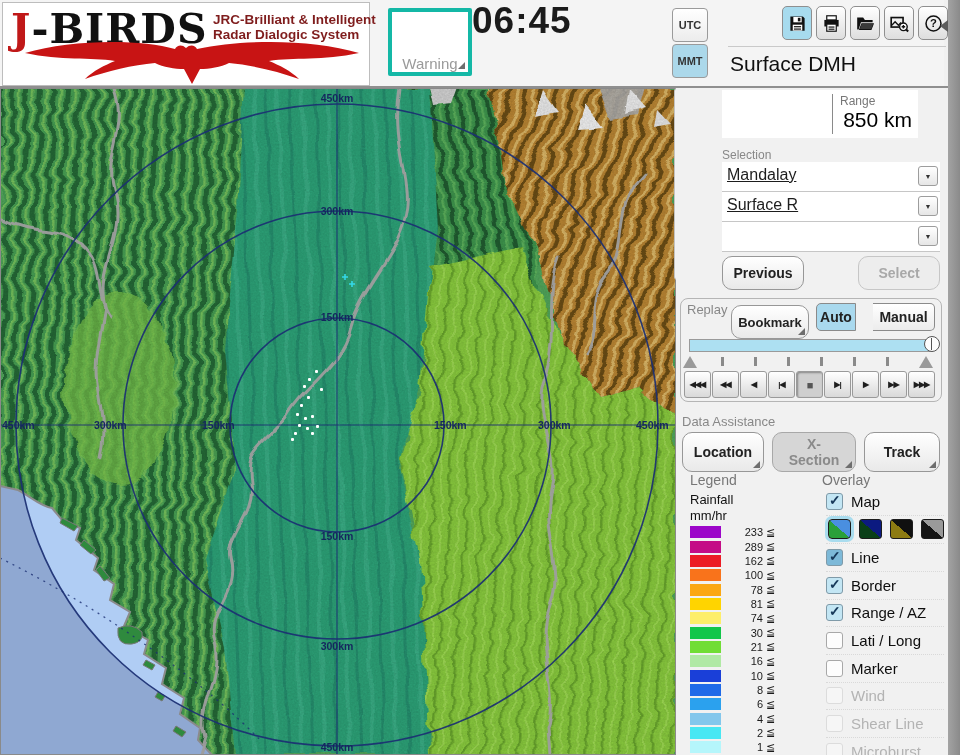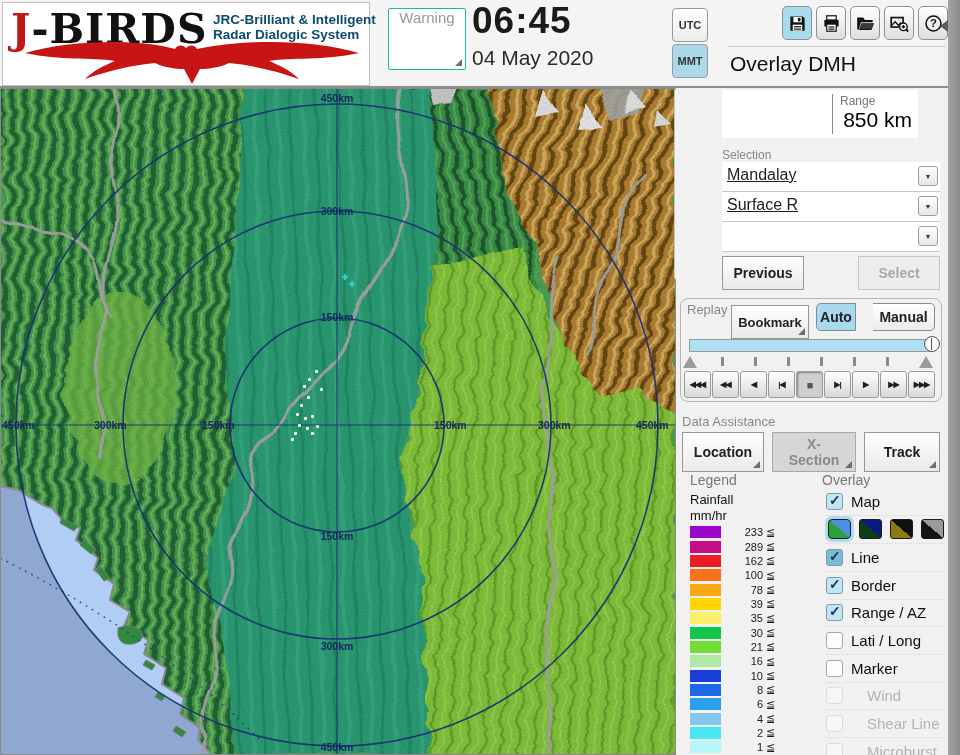--- a/index.html
+++ b/index.html
@@ -6,23 +6,23 @@
   body{
     position:relative;width:960px;height:755px;overflow:hidden;
     background:#f1f1f1;font-family:"Liberation Sans",sans-serif;
     -webkit-font-smoothing:antialiased;
   }
   
   .header{position:absolute;left:0;top:0;width:944px;height:88px;background:#f4f4f4;}
   .logo-box{position:absolute;left:2px;top:2px;width:366px;height:82px;background:#fff;border:1px solid #bdbdbd;}
   .logo-title{position:absolute;left:8px;top:2px;font-family:"DejaVu Serif","Liberation Serif",serif;font-weight:bold;font-size:41px;letter-spacing:1px;color:#111;}
   .logo-title .j{color:#c01818;}
-  .logo-tag{position:absolute;left:210px;top:9px;color:#0c4a6e;font-weight:bold;font-size:13.5px;line-height:15px;white-space:nowrap;}
+  .logo-tag{position:absolute;left:210px;top:9px;color:#7f1d1d;font-weight:bold;font-size:13.5px;line-height:15px;white-space:nowrap;}
   .eagle{position:absolute;left:4px;top:38px;}
-  .warning-btn{position:absolute;left:388px;top:8px;width:76px;height:60px;background:#fff;border:1px solid #14b8a6;border-radius:2px;color:#9a9a9a;font-size:15px;display:flex;align-items:flex-start;justify-content:center;}
+  .warning-btn{position:absolute;left:388px;top:8px;width:76px;height:60px;background:#fff;border:4px solid #14b8a6;border-radius:2px;color:#9a9a9a;font-size:15px;display:flex;align-items:flex-end;justify-content:center;}
   .clock-time{position:absolute;left:472px;top:0px;font-size:37px;font-weight:bold;color:#1b1b1b;letter-spacing:1px;}
   .clock-date{position:absolute;left:472px;top:46px;font-size:21px;color:#2a2a2a;}
   .tz-btn{position:absolute;left:672px;width:36px;height:34px;border:1px solid #9a9a9a;border-radius:4px;font-size:11px;font-weight:bold;color:#333;display:flex;align-items:center;justify-content:center;background:linear-gradient(#ffffff,#ececec);}
   .tz-utc{top:8px;}
   .tz-mmt{top:44px;background:#abd8ea;}
   .toolbar{position:absolute;left:782px;top:6px;display:flex;gap:4px;}
   .tool-btn{width:30px;height:34px;border:1px solid #8f8f8f;border-radius:5px;background:linear-gradient(#ffffff,#dedede);display:flex;align-items:center;justify-content:center;padding:0;}
   .tool-btn.active{background:#a7dbee;}
   .tool-btn svg{width:19px;height:19px;display:block;}
   .collapse-arrow{position:absolute;left:940px;top:20px;width:0;height:0;border-top:6px solid transparent;border-bottom:6px solid transparent;border-right:8px solid #5c5c5c;}
@@ -43,21 +43,21 @@
   .panel{position:absolute;left:676px;top:88px;width:272px;height:667px;background:#f1f1f1;}
   .range-box{position:absolute;left:46px;top:2px;width:196px;height:48px;background:#fff;}
   .range-divider{position:absolute;left:110px;top:4px;width:1px;height:40px;background:#8a8a8a;}
   .range-label{position:absolute;left:118px;top:4px;font-size:12px;color:#777;}
   .range-value{position:absolute;right:6px;top:18px;font-size:21px;color:#000;}
   .selection-label{position:absolute;left:46px;top:60px;font-size:12px;color:#888;}
   .dropdowns{position:absolute;left:46px;top:74px;width:218px;}
   .dd-row{position:relative;height:29px;background:#fff;border-bottom:1px solid #c6c6c6;}
   .dd-value{position:absolute;left:5px;top:4px;font-size:16px;color:#1d1d1d;text-decoration:underline;}
   .dd-btn{position:absolute;right:2px;top:4px;width:20px;height:20px;border:1px solid #9d9d9d;border-radius:3px;background:linear-gradient(#fff,#e6e6e6);font-size:7px;color:#333;display:flex;align-items:center;justify-content:center;padding:0;}
-  .btn{border:1px solid #979797;border-radius:0;background:linear-gradient(#ffffff,#e9e9e9);font-size:14px;font-weight:bold;color:#222;display:flex;align-items:center;justify-content:center;position:absolute;padding:16px;}
+  .btn{border:1px solid #979797;border-radius:10px;background:linear-gradient(#ffffff,#e9e9e9);font-size:14px;font-weight:bold;color:#222;display:flex;align-items:center;justify-content:center;position:absolute;padding:16px;}
   .btn.disabled{background:#ededed;border-color:#c6c6c6;color:#a8a8a8;}
   .btn.gray{background:#d6d6d6;border-color:#a8a8a8;color:#8a8a8a;}
   .prev-btn{left:46px;top:168px;width:82px;height:26px;}
   .select-btn{left:182px;top:168px;width:82px;height:26px;}
   .corner::after{content:"";position:absolute;right:3px;bottom:3px;width:0;height:0;border-left:7px solid transparent;border-bottom:7px solid #6e6e6e;}
   
   .replay-box{position:absolute;left:4px;top:210px;width:260px;height:102px;border:1px solid #b5b5b5;border-radius:8px;}
   .replay-label{position:absolute;left:6px;top:3px;font-size:13px;color:#888;}
   .bookmark-btn{left:50px;top:6px;width:78px;height:26px;font-size:13px;}
   .auto-btn{position:absolute;left:135px;top:4px;width:40px;height:28px;background:#a9d9ee;border:1px solid #8a8a8a;border-radius:5px 0 0 5px;font-size:14px;font-weight:bold;color:#222;display:flex;align-items:center;justify-content:center;padding:0;}
@@ -84,21 +84,21 @@
   .lg-val{width:30px;text-align:right;font-size:11px;color:#1a1a1a;}
   .lg-cmp{font-size:11px;color:#1a1a1a;margin-left:3px;}
   .overlay-rows{position:absolute;left:150px;top:400px;width:118px;}
   .ov-row{position:relative;display:flex;align-items:center;height:26.7px;border-bottom:1px dotted #d9d9d9;}
   .ov-check{width:17px;height:17px;border:1px solid #a8a8a8;border-radius:3px;background:#fdfdfd;margin-right:8px;position:relative;flex:none;box-sizing:border-box;}
   .ov-check.checked{background:#c3e6f4;border-color:#7f9aa8;}
   .ov-check.checked.dark{background:#7db9d8;}
   .ov-check .mark{position:absolute;left:2px;top:-2px;font-size:14px;font-weight:bold;color:#173а5а;color:#17395a;}
   .ov-check.disabled{border-color:#dcdcdc;background:#f6f6f6;}
   .ov-text{font-size:15px;color:#0e0e0e;white-space:nowrap;}
-  .ov-row.disabled .ov-text{color:#b3b3b3;margin-left:16px;}
+  .ov-row.disabled .ov-text{color:#b3b3b3;}
   .ov-swatches{display:flex;gap:8px;align-items:center;height:27.5px;border-bottom:1px dotted #d9d9d9;padding-left:2px;}
   .map-swatch{width:23px;height:20px;border:1.5px solid #1c1c1c;border-radius:3px;box-sizing:border-box;}
   .map-swatch.selected{box-shadow:0 0 0 3px #a9dcee;border-radius:4px;}
   .right-strip{position:absolute;left:948px;top:0;width:12px;height:755px;background:linear-gradient(90deg,#a3a3a3,#8a8a8a);}
 </style>
 </head>
 <body>
 
 <div class="header">
   <div class="logo-box">
@@ -108,21 +108,20 @@
       <div>Radar  Dialogic  System</div>
     </div>
     <svg class="eagle" width="358" height="44" viewBox="0 0 358 44">
       <path fill="#c81414" d="M179,7 C183,3 188,4 190,8 C236,-2 306,-2 352,12 C316,20 286,16 262,20 C272,24 284,30 292,38 C270,30 244,24 222,22 C214,26 202,28 193,28 L185,43 L177,28 C168,28 156,26 148,22 C126,24 100,30 78,38 C86,30 98,24 108,20 C84,16 54,20 18,12 C64,-2 134,-2 168,8 C170,4 175,3 179,7 Z"></path>
     </svg>
   </div>
   <div class="warning-btn corner">
       <span>Warning</span>
     </div>
   <div class="clock-time">06:45</div>
-  <div class="clock-date">04 May 2020</div>
   <button class="tz-btn tz-utc">UTC</button>
   <button class="tz-btn tz-mmt">MMT</button>
   <div class="toolbar" id="toolbar">
       <button class="tool-btn active">
         <span>
           <svg viewBox="0 0 16 16">
             <path d="M2 2h10.5L14 3.5V14H2z" fill="#111"></path>
             <rect x="4.5" y="2.5" width="7" height="4.5" fill="#fff"></rect>
             <rect x="8.3" y="3.2" width="2.2" height="3" fill="#111"></rect>
             <rect x="4" y="9" width="8" height="5" fill="#fff"></rect>
@@ -166,21 +165,21 @@
         <span>
           <svg viewBox="0 0 16 16">
             <circle cx="8" cy="8" r="6.3" fill="none" stroke="#111" stroke-width="1.3"></circle>
             <text x="8" y="11.3" font-size="9.5" font-weight="bold" text-anchor="middle" fill="#111" font-family="Liberation Sans,sans-serif">?</text>
           </svg>
         </span>
       </button>
     </div>
   <div class="collapse-arrow"></div>
   <div class="toolbar-divider"></div>
-  <div class="station-name">Overlay DMH</div>
+  <div class="station-name">Surface DMH</div>
   <div class="header-bottom"></div>
 </div>
 
 <div class="map-wrap">
 <svg id="mapsvg" width="676" height="667" viewBox="0 0 676 667">
   <defs>
     <filter id="wavy" x="-10%" y="-10%" width="120%" height="120%">
       <feTurbulence type="fractalNoise" baseFrequency="0.012 0.05" numOctaves="3" seed="11" result="n"></feTurbulence>
       <feDisplacementMap in="SourceGraphic" in2="n" scale="16" xChannelSelector="R" yChannelSelector="G"></feDisplacementMap>
     </filter>
@@ -422,26 +421,26 @@
         <span class="lg-val">100</span>
         <span class="lg-cmp">≦</span>
       </div>
       <div class="lg-row">
         <div class="lg-swatch" style="background: rgb(251, 167, 19);"></div>
         <span class="lg-val">78</span>
         <span class="lg-cmp">≦</span>
       </div>
       <div class="lg-row">
         <div class="lg-swatch" style="background: rgb(255, 212, 0);"></div>
-        <span class="lg-val">39</span>
+        <span class="lg-val">81</span>
         <span class="lg-cmp">≦</span>
       </div>
       <div class="lg-row">
         <div class="lg-swatch" style="background: rgb(253, 238, 106);"></div>
-        <span class="lg-val">35</span>
+        <span class="lg-val">74</span>
         <span class="lg-cmp">≦</span>
       </div>
       <div class="lg-row">
         <div class="lg-swatch" style="background: rgb(18, 198, 74);"></div>
         <span class="lg-val">30</span>
         <span class="lg-cmp">≦</span>
       </div>
       <div class="lg-row">
         <div class="lg-swatch" style="background: rgb(113, 221, 53);"></div>
         <span class="lg-val">21</span>

